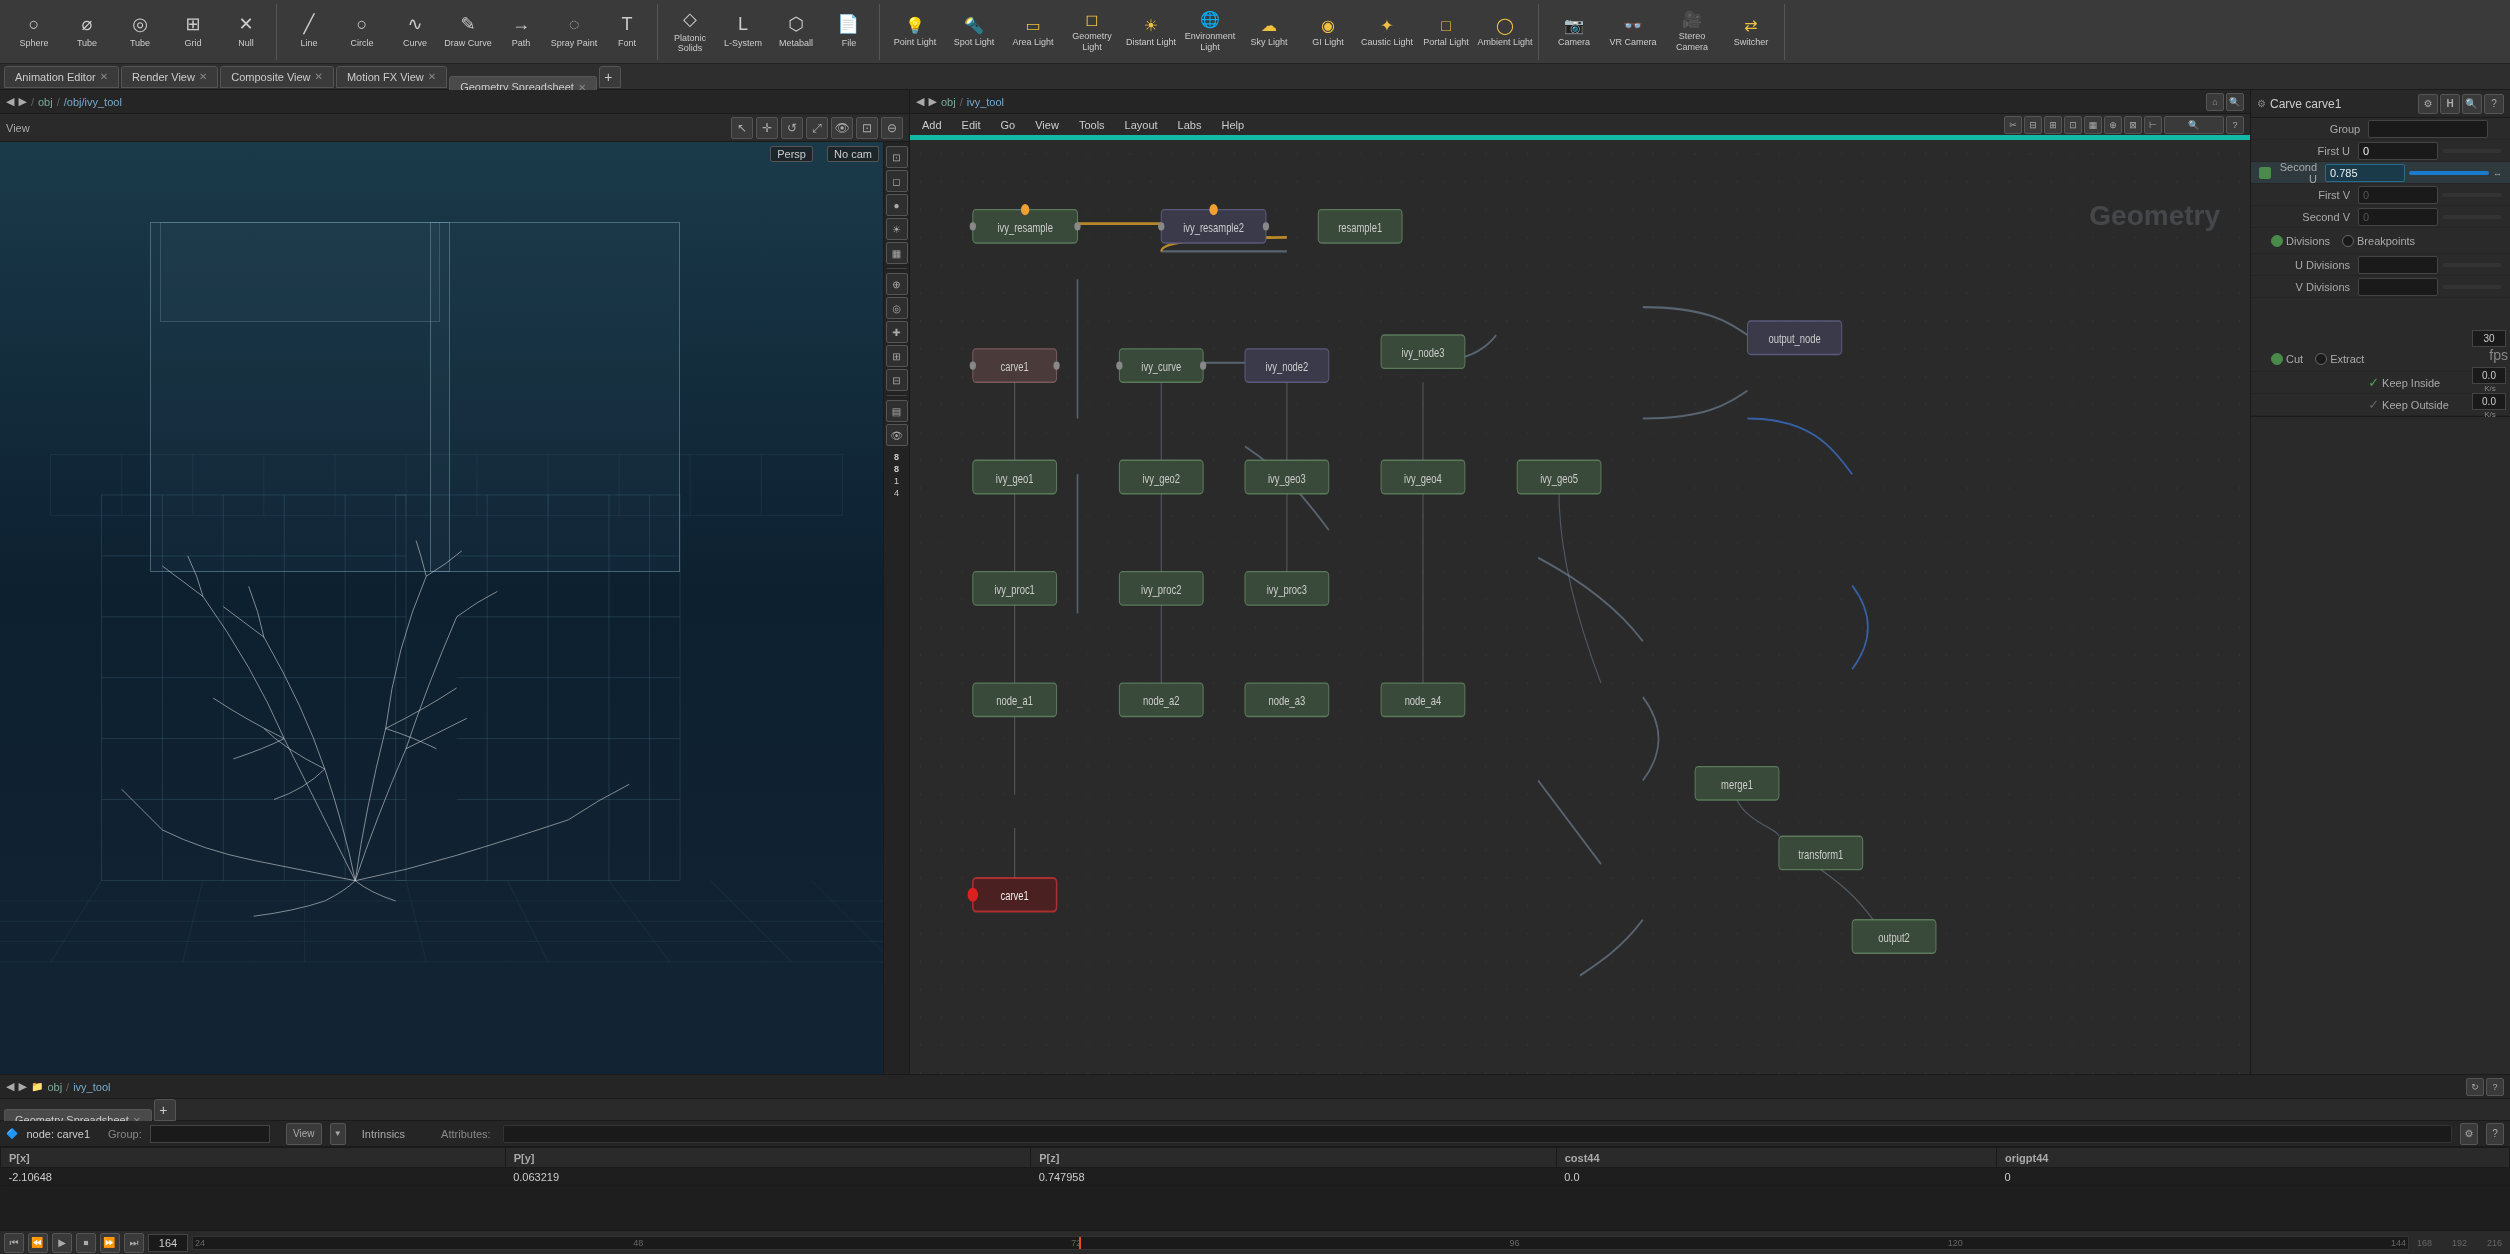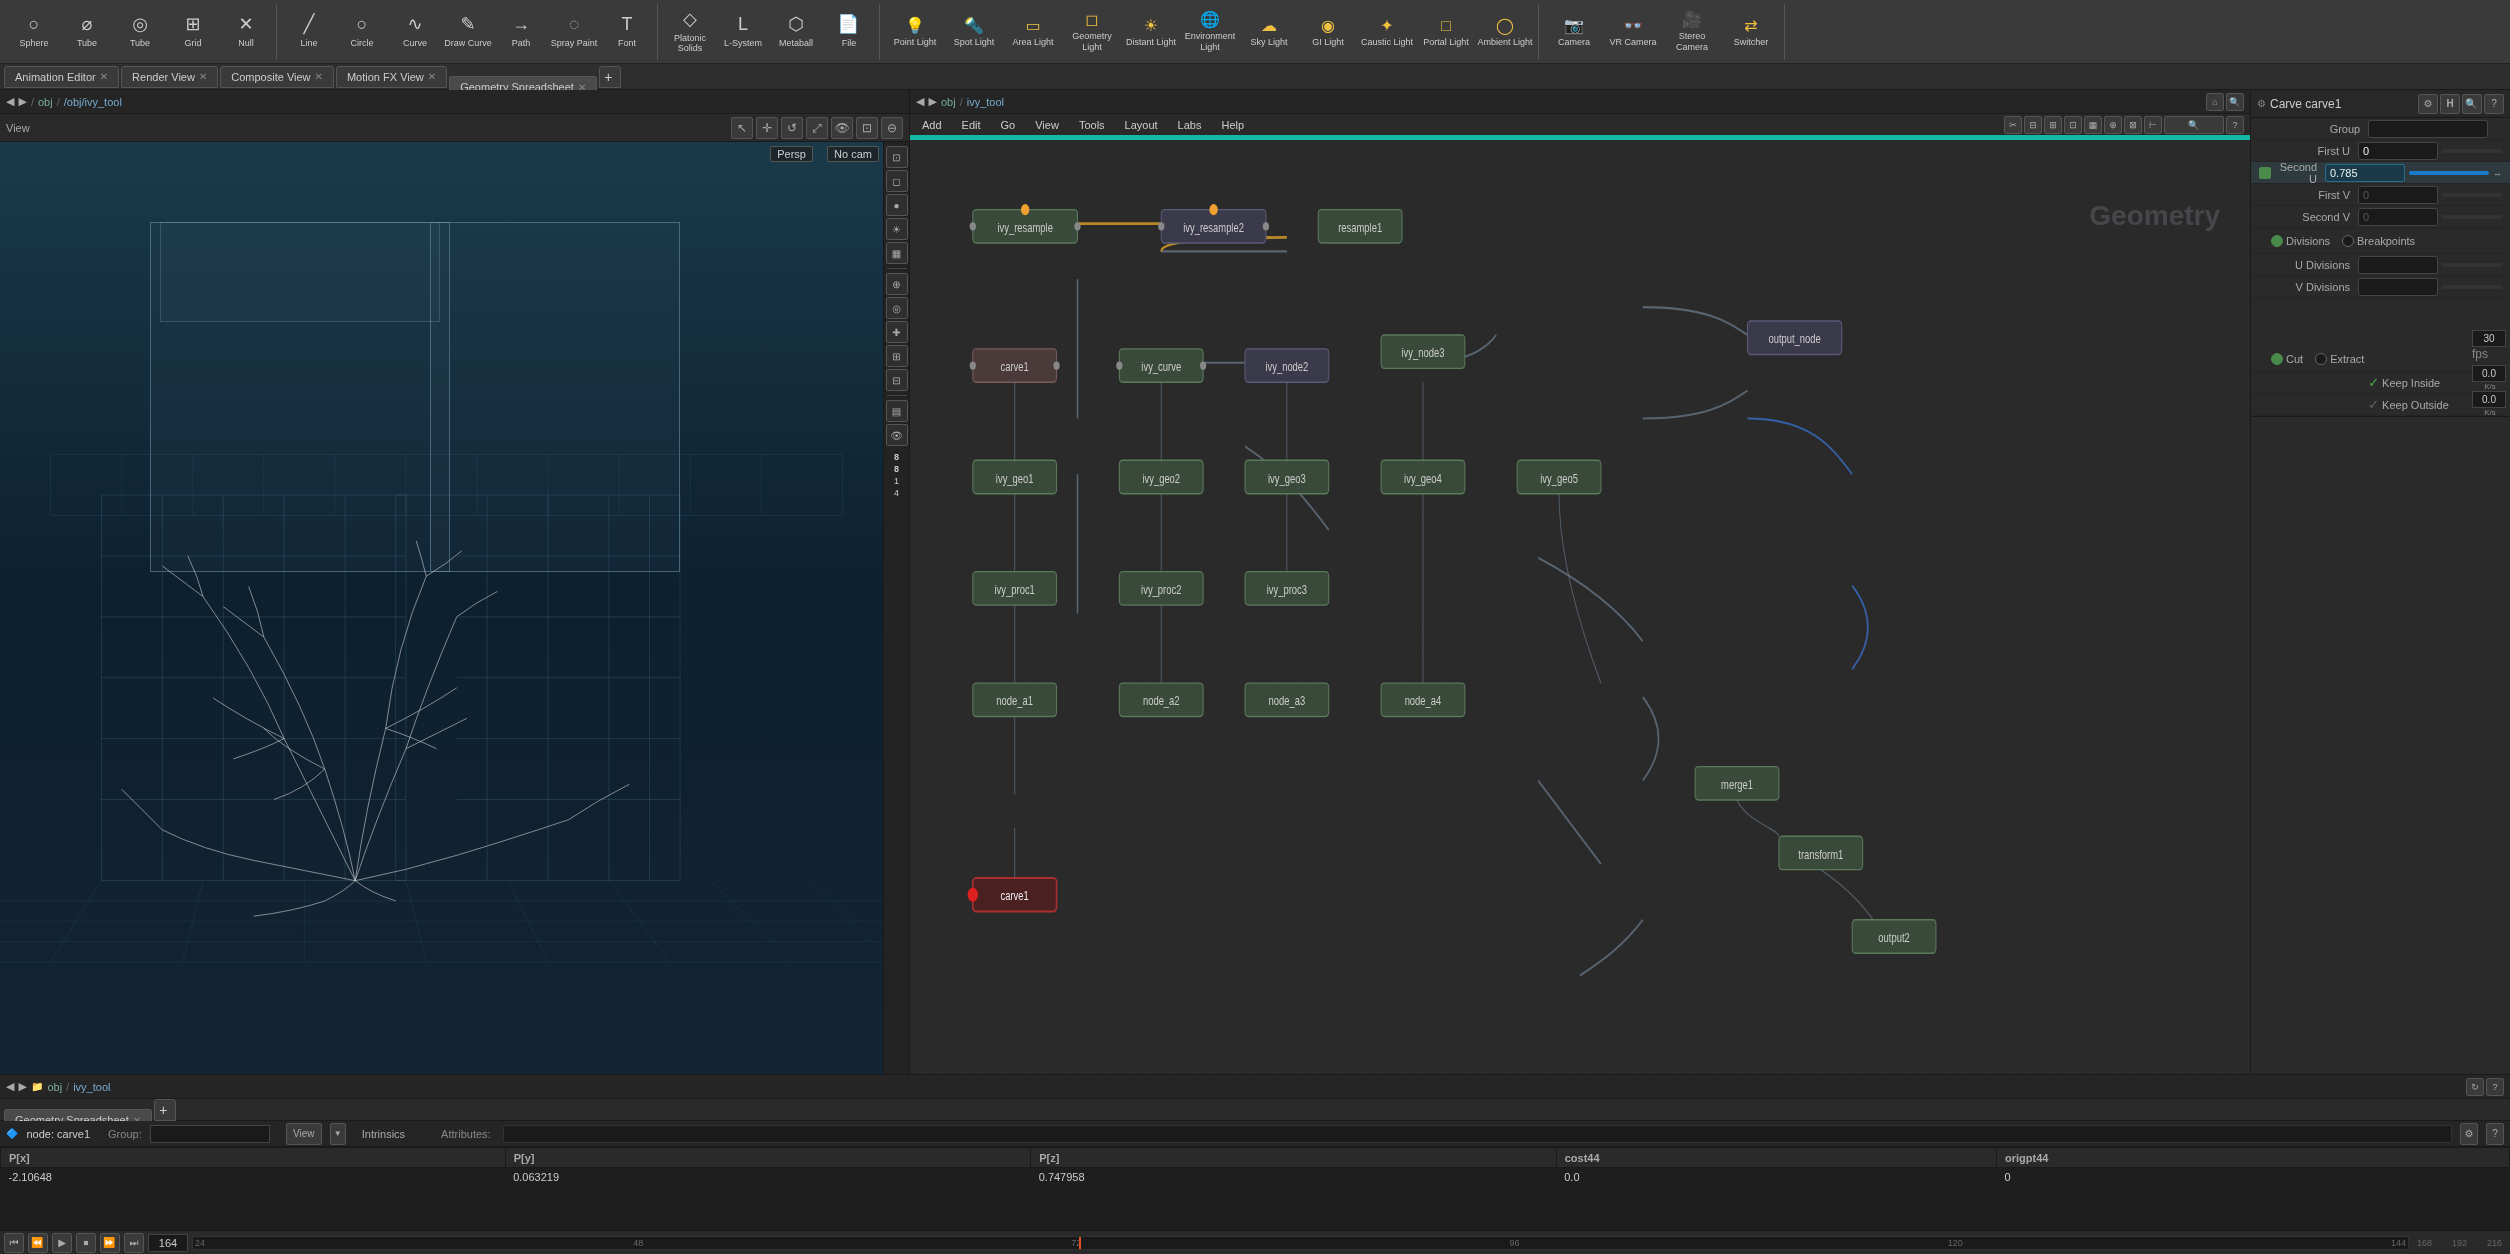--- a/index.html
+++ b/index.html
@@ -1174,21 +1174,21 @@
               <span class="checkmark" style="color:#666;">✓</span>
               <span>Keep Outside</span>
             </label>
           </div>
         </div>
 
       </div>
 
       <div style="position:absolute;right:2px;top:330px;width:36px;">
         <div class="fps-value">30</div>
-        <div style="font-size:12px;color:#888;text-align:left;">fps</div>
+        <div style="font-size:14px;color:#888;text-align:right;">fps</div>
         <div style="margin-top:4px;">
           <div class="fps-value">0.0</div>
           <div style="font-size:8px;color:#888;text-align:center;">K/s</div>
           <div class="fps-value">0.0</div>
           <div style="font-size:8px;color:#888;text-align:center;">K/s</div>
         </div>
       </div>
 
     </div>
   </div>

